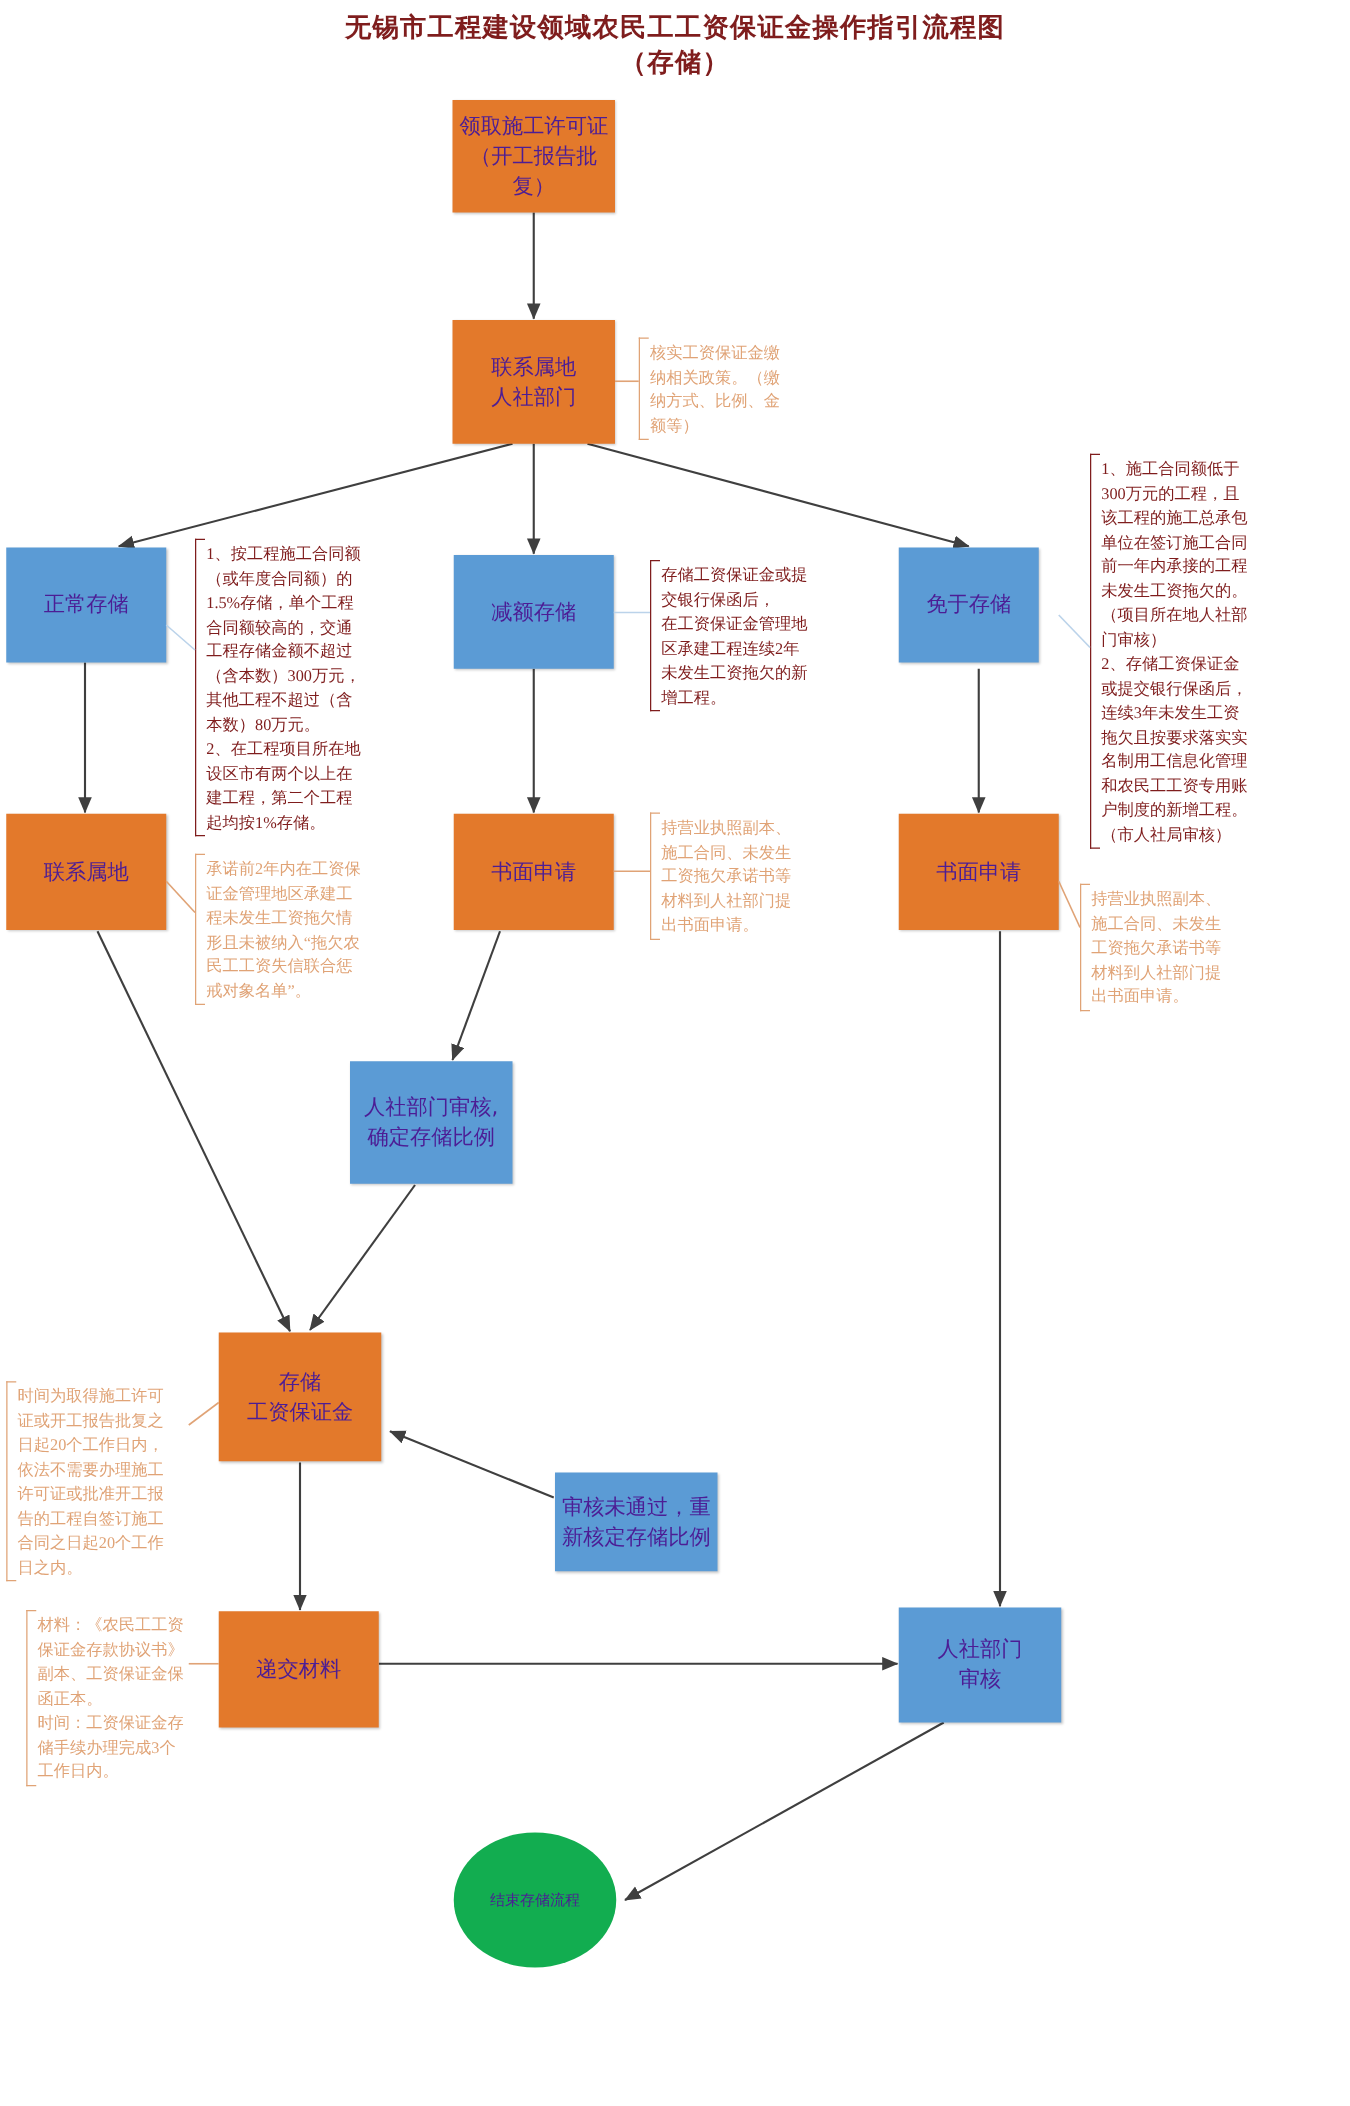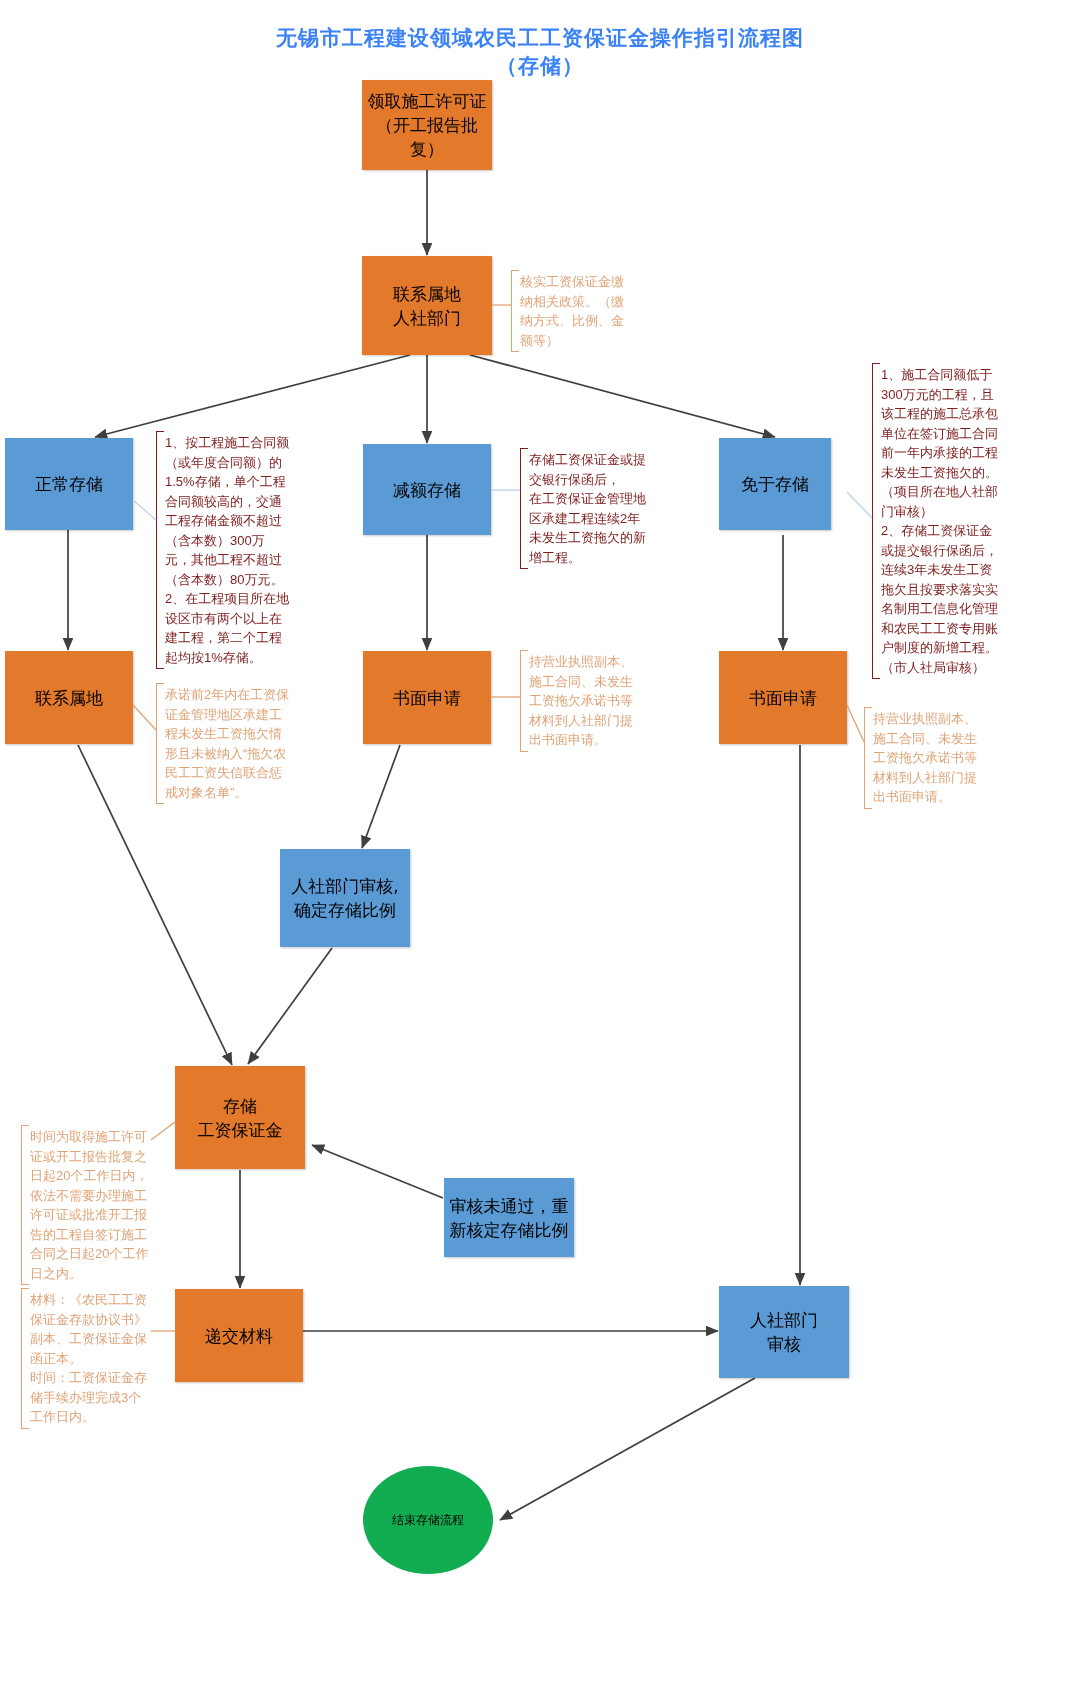--- a/index.html
+++ b/index.html
@@ -7,45 +7,44 @@
   body{
     font-family:"DejaVu Sans","Liberation Sans",sans-serif;
     width:1080px;height:1685px;position:relative;overflow:hidden;
   }
   #canvas{position:absolute;left:0;top:0;width:1080px;height:1685px;}
   svg.edges{position:absolute;left:0;top:0;width:1080px;height:1685px;pointer-events:none;}
 
   .title{
     position:absolute;left:0;top:8px;width:1080px;text-align:center;
     font-family:"DejaVu Serif","Liberation Serif",serif;
-    font-weight:bold;font-size:21px;line-height:28px;color:#3b82f6;
+    font-weight:bold;font-size:21px;line-height:28px;color:#7f1d1d;
     letter-spacing:1px;
-    margin-top:16px;
   }
 
   .node{
     position:absolute;box-sizing:border-box;
     display:flex;align-items:center;justify-content:center;
-    text-align:center;color:#000000;
+    text-align:center;color:#4c1d95;
     font-size:17px;line-height:24px;
     font-family:"DejaVu Sans","Liberation Sans",sans-serif;
     box-shadow:1px 1px 2px rgba(0,0,0,0.22);
     white-space:pre-line;
     padding:2px 4px;
   }
   .node.orange{background:#E3792B;}
   .node.blue{background:#5B9BD5;}
   .node.green{background:#12AD50;border-radius:50%;box-shadow:none;font-size:12px;}
 
   .note{
     position:absolute;box-sizing:border-box;
     font-size:13px;line-height:19.5px;
     white-space:pre-line;
     padding:2px 0 2px 9px;
-    font-family:Liberation Sans, sans-serif;
+    font-family:Liberation Serif, serif;
   }
   .note.blue{color:#7f1d1d;}
   .note.orange{color:#E0A376;}
 
   
   .note::before{
     content:"";position:absolute;left:0;top:0;bottom:0;width:7px;
     border-left:1.5px solid currentColor;
     border-top:1.5px solid currentColor;
     border-bottom:1.5px solid currentColor;
@@ -129,21 +128,21 @@
 
   <div class="note blue" style="left:872px;top:363px;width:128px;">1、施工合同额低于300万元的工程，且该工程的施工总承包单位在签订施工合同前一年内承接的工程未发生工资拖欠的。（项目所在地人社部门审核）
 2、存储工资保证金或提交银行保函后，连续3年未发生工资拖欠且按要求落实实名制用工信息化管理和农民工工资专用账户制度的新增工程。（市人社局审核）</div>
 
   <div class="note orange" style="left:156px;top:683px;width:134px;">承诺前2年内在工资保证金管理地区承建工程未发生工资拖欠情形且未被纳入“拖欠农民工工资失信联合惩戒对象名单”。</div>
 
   <div class="note orange" style="left:520px;top:650px;width:122px;">持营业执照副本、施工合同、未发生工资拖欠承诺书等材料到人社部门提出书面申请。</div>
 
   <div class="note orange" style="left:864px;top:707px;width:122px;">持营业执照副本、施工合同、未发生工资拖欠承诺书等材料到人社部门提出书面申请。</div>
 
-  <div class="note orange" style="left:21px;top:1105px;width:130px;margin-top:20px;">时间为取得施工许可证或开工报告批复之日起20个工作日内，依法不需要办理施工许可证或批准开工报告的工程自签订施工合同之日起20个工作日之内。</div>
+  <div class="note orange" style="left:5px;top:1105px;width:130px;">时间为取得施工许可证或开工报告批复之日起20个工作日内，依法不需要办理施工许可证或批准开工报告的工程自签订施工合同之日起20个工作日之内。</div>
 
   <div class="note orange" style="left:21px;top:1288px;width:130px;">材料：《农民工工资保证金存款协议书》副本、工资保证金保函正本。
 时间：工资保证金存储手续办理完成3个工作日内。</div>
 
   <svg class="edges" viewBox="0 0 1080 1685">
     <g stroke="#E0A376" stroke-width="1.3" fill="none">
       <path d="M492,305 L511,305"></path>
       <path d="M133,705 L156,730"></path>
       <path d="M491,697 L520,697"></path>
       <path d="M847,705 L864,742"></path>

